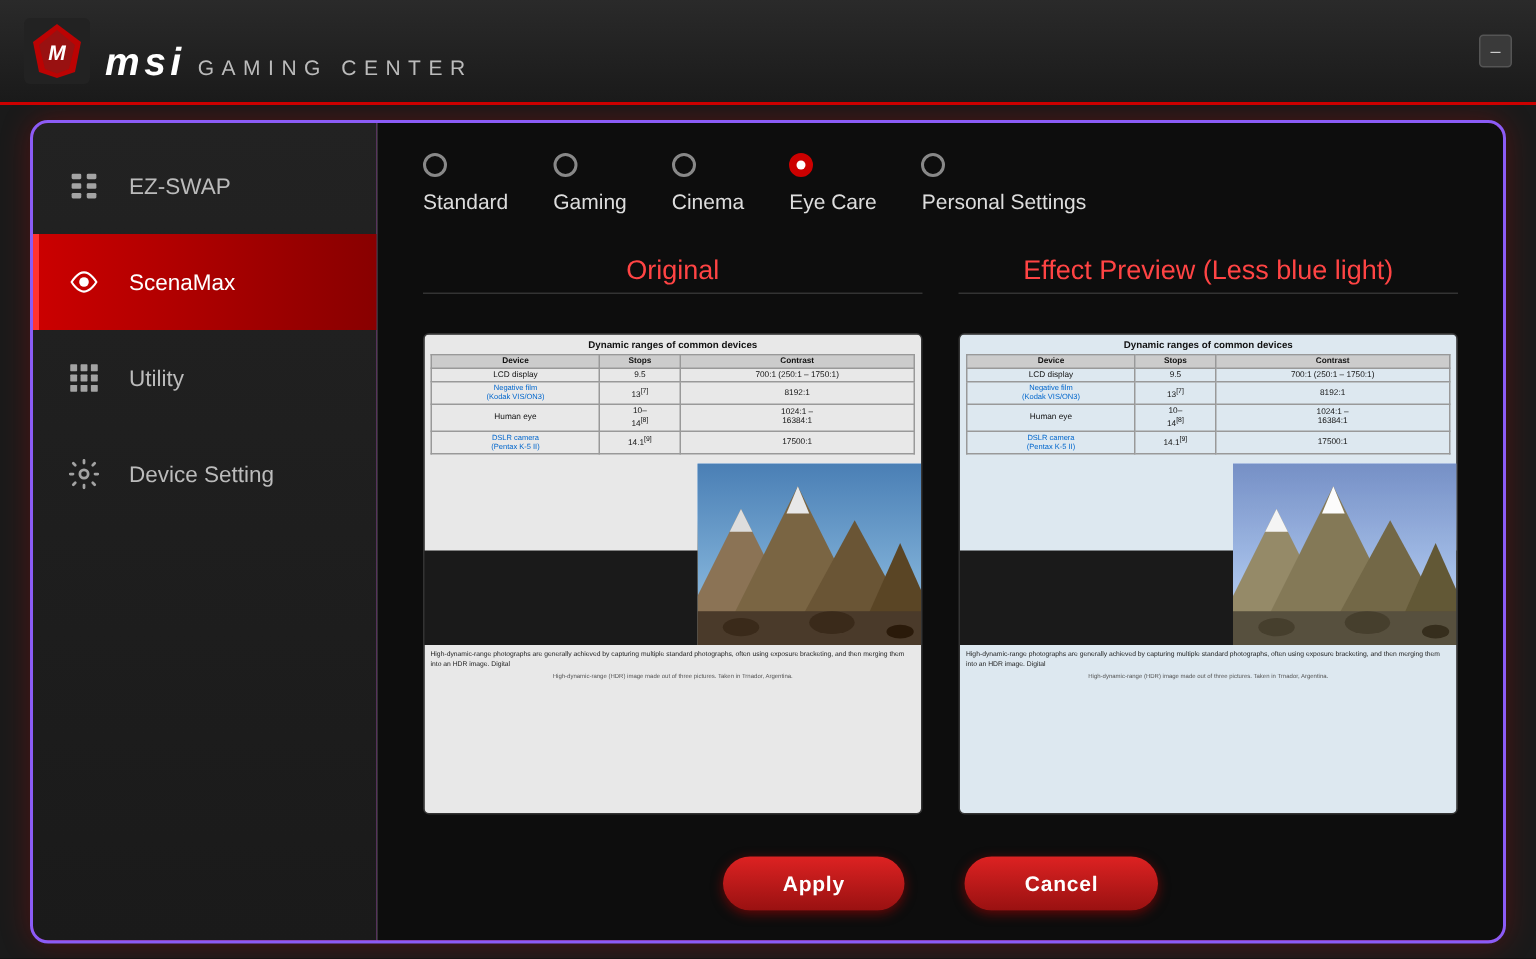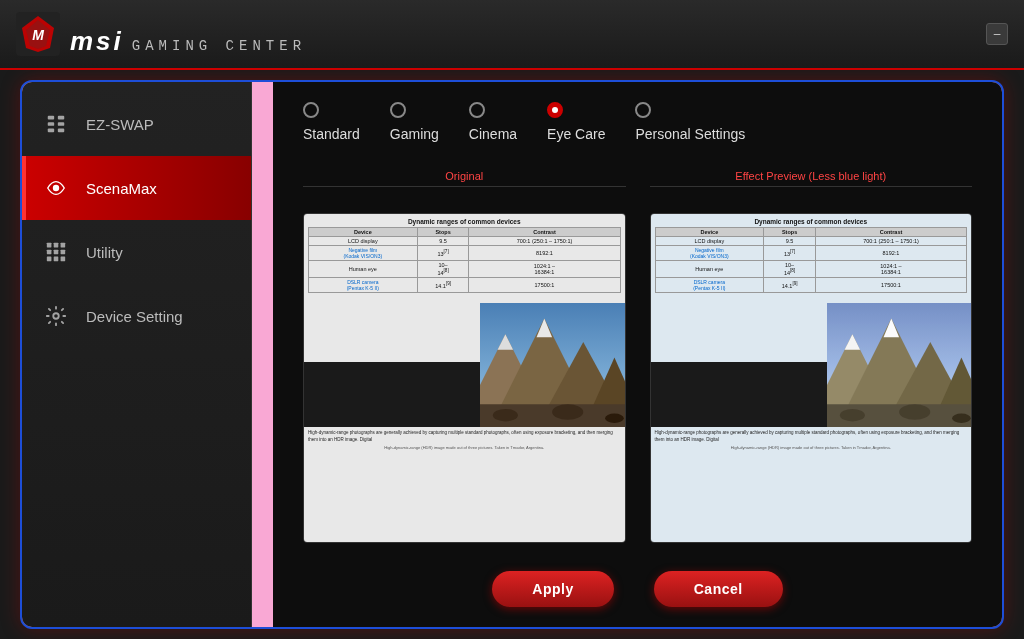--- a/index.html
+++ b/index.html
@@ -48,27 +48,26 @@
       justify-content: center;
       cursor: pointer;
       font-size: 12px;
     }
 
     
     #main-area {
       width: calc(100% - 40px);
       height: calc(100% - 90px);
       margin: 10px 20px;
-      background: #f9a8d4;
+      background: #d946ef;
       border-radius: 12px;
-      border: 2px solid #1d4ed8;
+      border: 2px solid #8b5cf6;
       display: flex;
       overflow: hidden;
       box-shadow: 0 0 20px rgba(200,0,0,0.3);
-      gap: 21px;
     }
 
     
     #sidebar {
       width: 230px;
       min-width: 230px;
       background: linear-gradient(180deg, #222 0%, #1a1a1a 100%);
       border-right: 1px solid #333;
       display: flex;
       flex-direction: column;
@@ -168,21 +167,21 @@
       flex: 1;
       margin-bottom: 20px;
     }
     .preview-panel {
       flex: 1;
       display: flex;
       flex-direction: column;
     }
     .preview-title {
       text-align: center;
-      font-size: 11px;
+      font-size: 18px;
       margin-bottom: 26px;
       padding: 4px 0;
     }
     .preview-title.original {
       color: #ff4444;
       border-bottom: 1px solid #333;
     }
     .preview-title.effect {
       color: #ff4444;
       border-bottom: 1px solid #333;
@@ -330,21 +329,21 @@
 
     <svg id="msi-dragon" viewBox="0 0 44 44" xmlns="http://www.w3.org/2000/svg">
       <rect width="44" height="44" rx="4" fill="#222"></rect>
       <polygon points="22,4 38,16 34,36 22,40 10,36 6,16" fill="#cc0000" opacity="0.9"></polygon>
       <polygon points="22,8 34,18 30,34 22,37 14,34 10,18" fill="#991111"></polygon>
       <text x="22" y="28" text-anchor="middle" fill="white" font-size="14" font-weight="bold" font-style="italic">M</text>
     </svg>
     <div style="display:flex; flex-direction:column; justify-content:center;">
       <div style="display:flex; align-items:baseline; gap:8px;">
         <span style="font-size:26px; font-weight:900; font-style:italic; color:white; letter-spacing:3px;margin-top:14px;">msi</span>
-        <span style="font-size:14px; letter-spacing:5px; color:#bbb; font-weight:300; text-transform:uppercase;font-family:Liberation Mono, monospace;">GAMING CENTER</span>
+        <span style="font-size:14px; letter-spacing:5px; color:#bbb; font-weight:300; text-transform:uppercase;">GAMING CENTER</span>
       </div>
     </div>
   </div>
   <button id="minimize-btn">–</button>
 </div>
 
 <div id="main-area">
 
   <nav id="sidebar">
 

